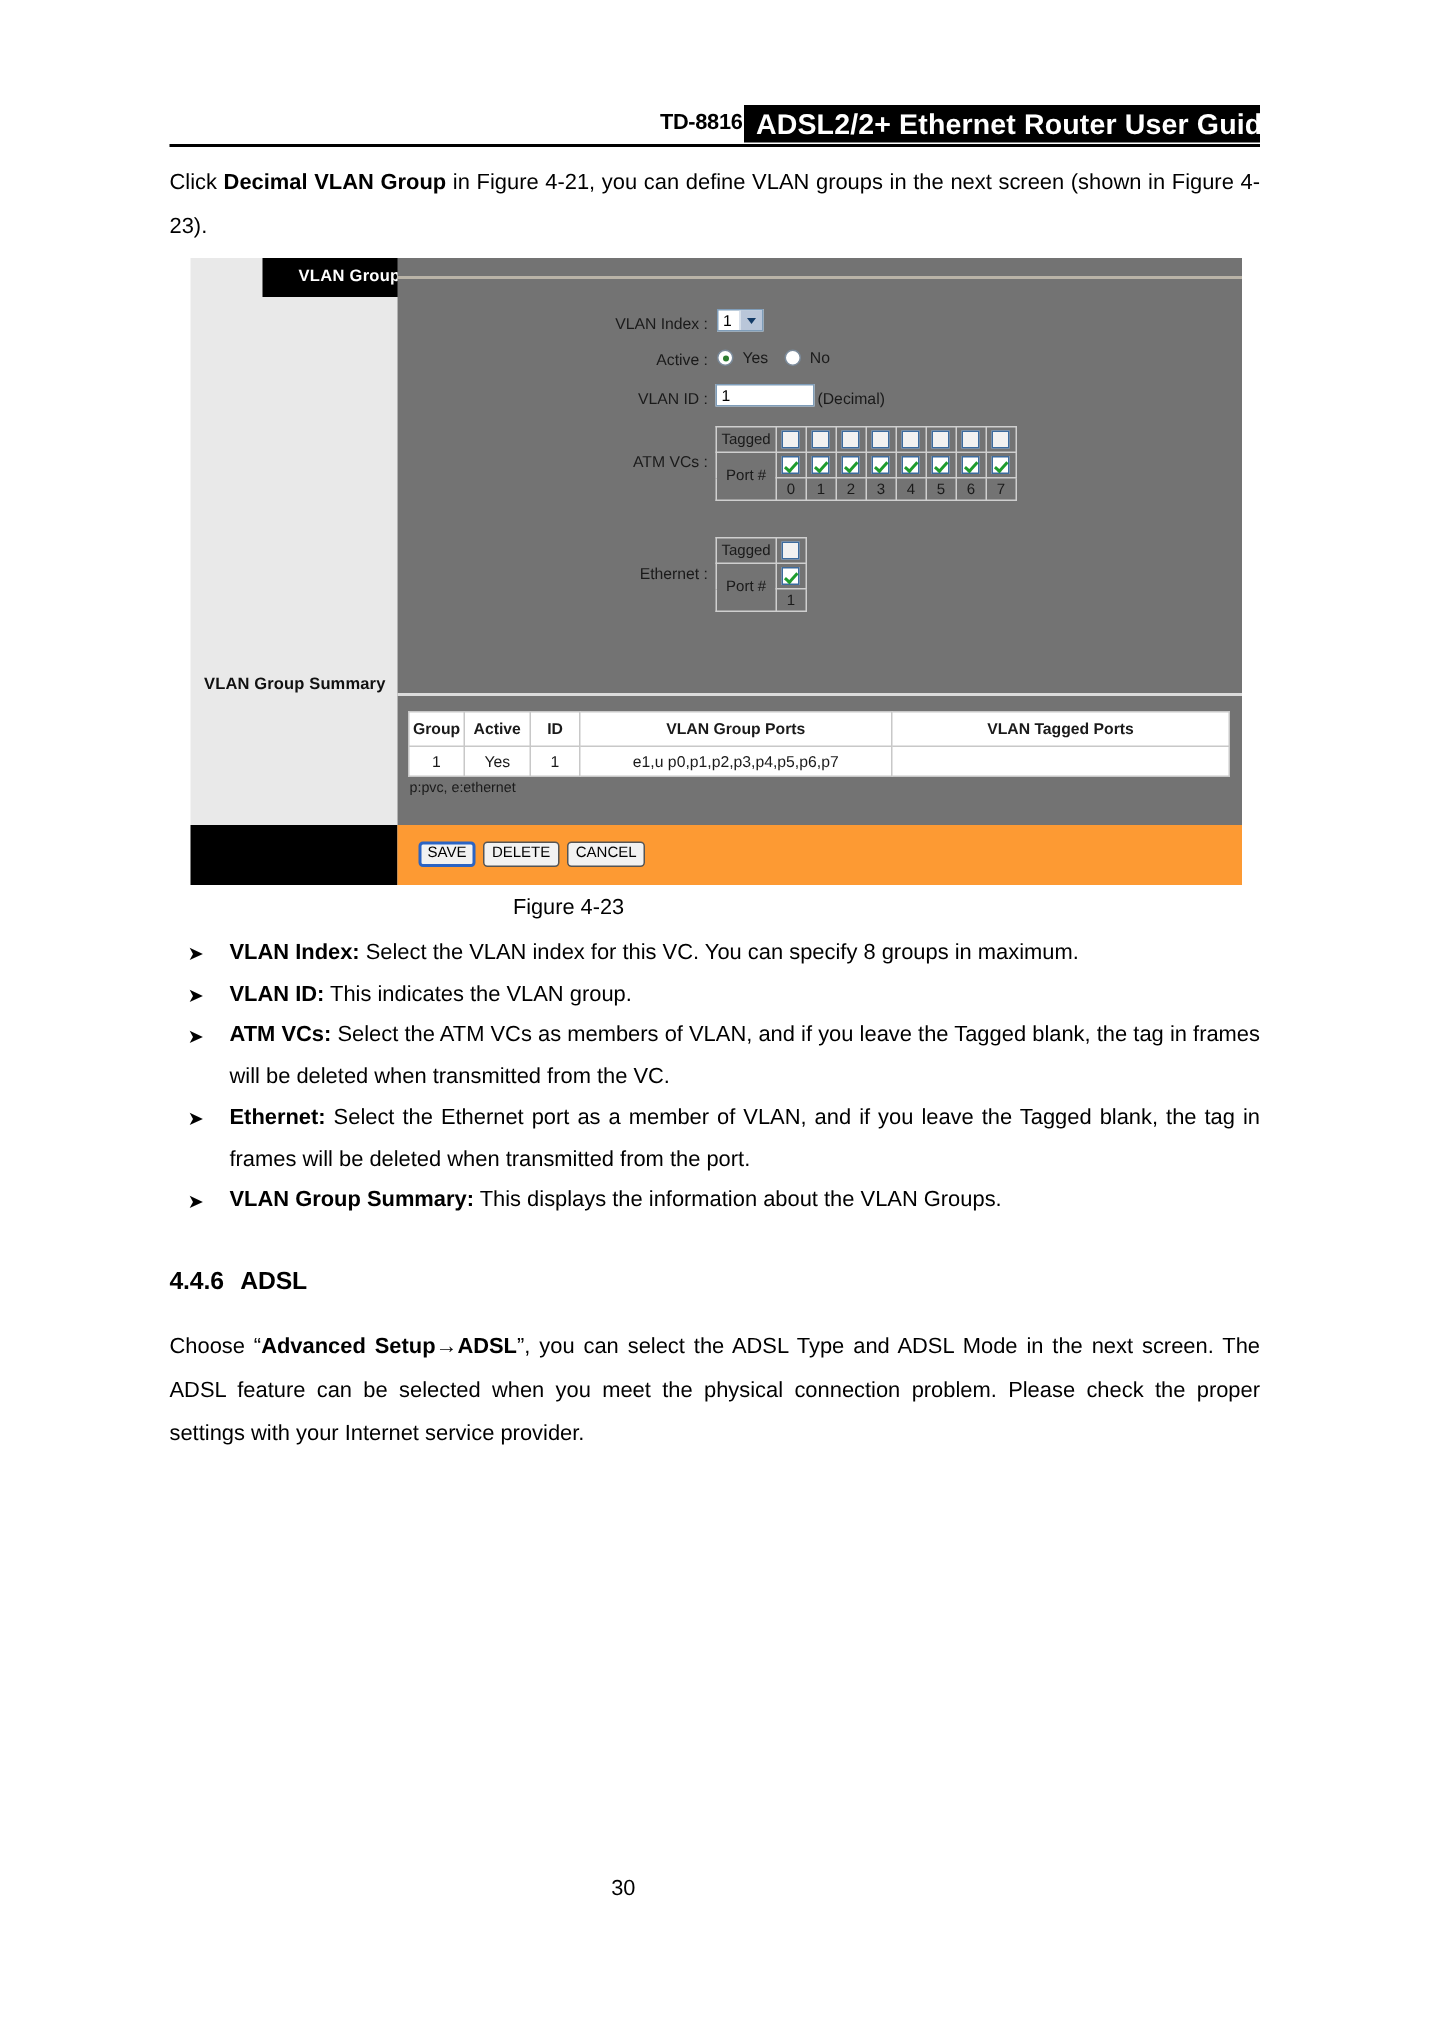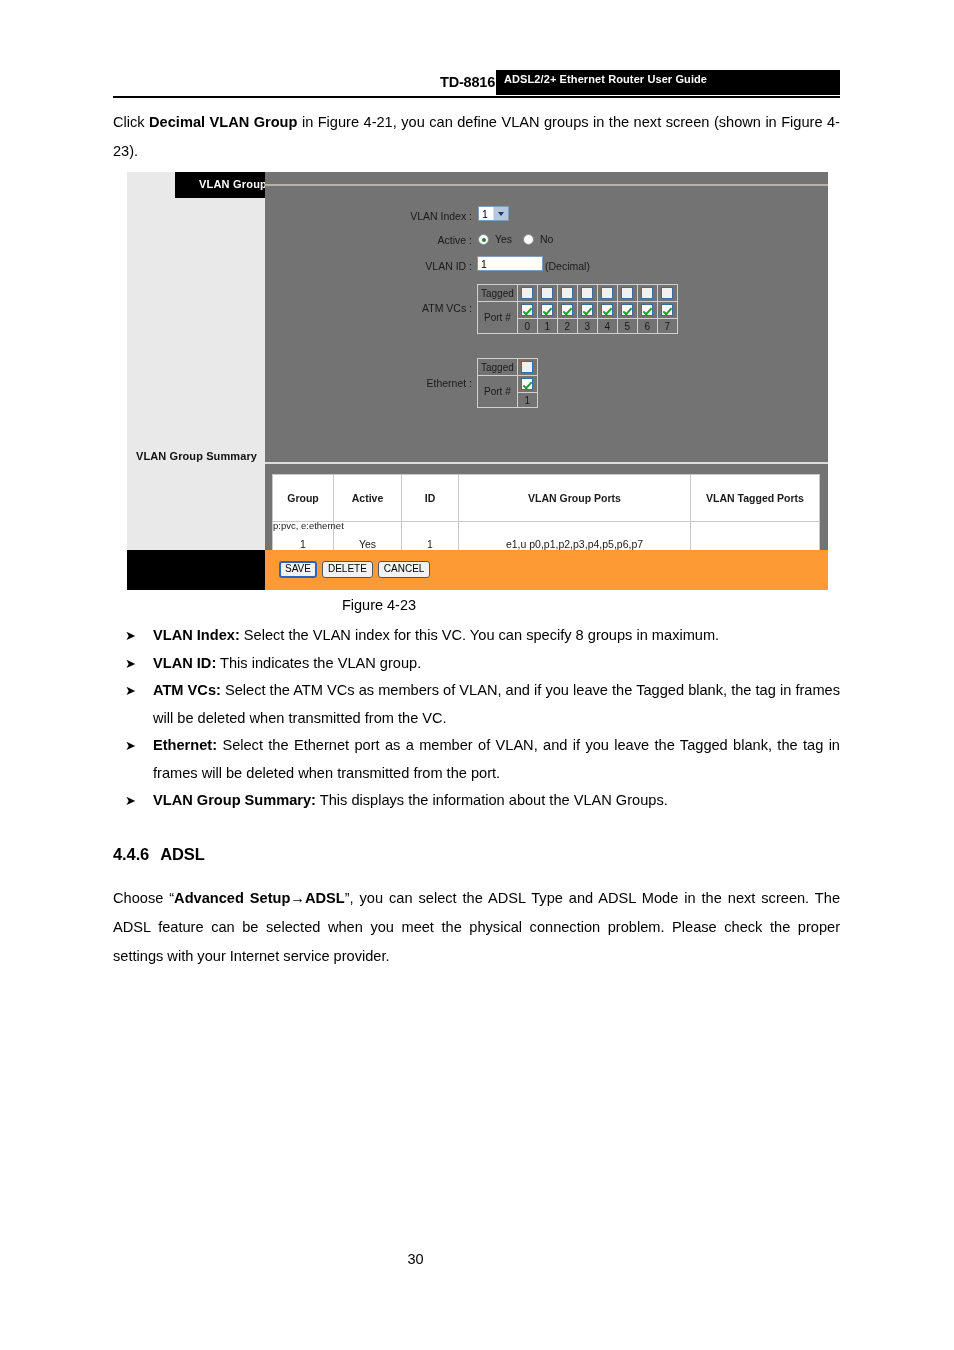--- a/index.html
+++ b/index.html
@@ -39,21 +39,21 @@
     top: 0;
     width: 344px;
     height: 25px;
     background: #000000;
   }
   .hdr-black-text {
     position: absolute;
     left: 8px;
     top: 3px;
     color: #ffffff;
-    font-size: 11px;
+    font-size: 19px;
     font-weight: bold;
     white-space: nowrap;
     letter-spacing: 0.1px;
   }
   .hdr-rule {
     position: absolute;
     left: 113px;
     top: 96px;
     width: 727px;
     height: 2px;
@@ -263,21 +263,21 @@
     position: absolute;
     border-collapse: collapse;
     font-size: 10.5px;
     background: #ffffff;
   }
   .sumtable th, .sumtable td {
     border: 1px solid #c8c8c8;
     text-align: center;
     font-weight: normal;
     color: #1a1a1a;
-    padding: 12px;
+    padding: 0;
     height: 19px;
   }
   .sumtable th {
     font-weight: bold;
     height: 22px;
     font-size: 10.5px;
   }
   .sum-note {
     position: absolute;
     font-size: 9.5px;

